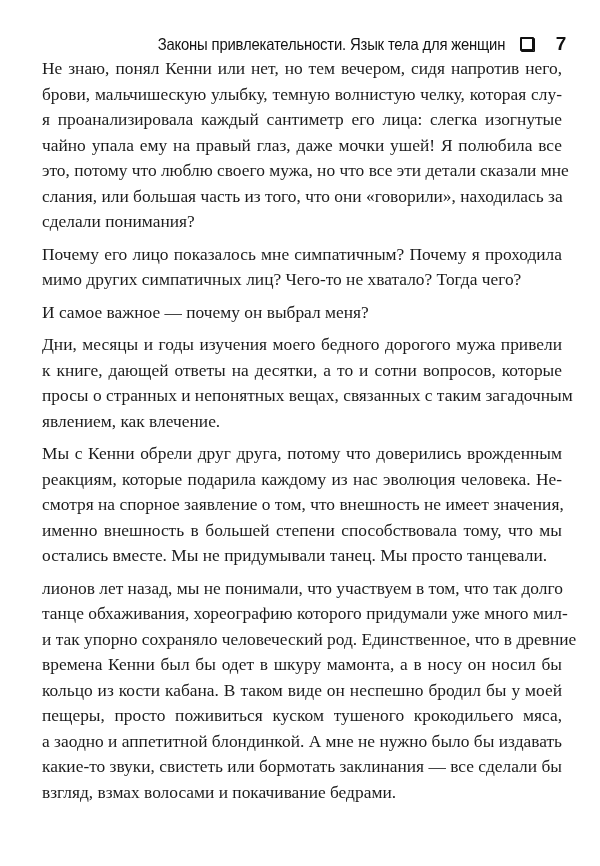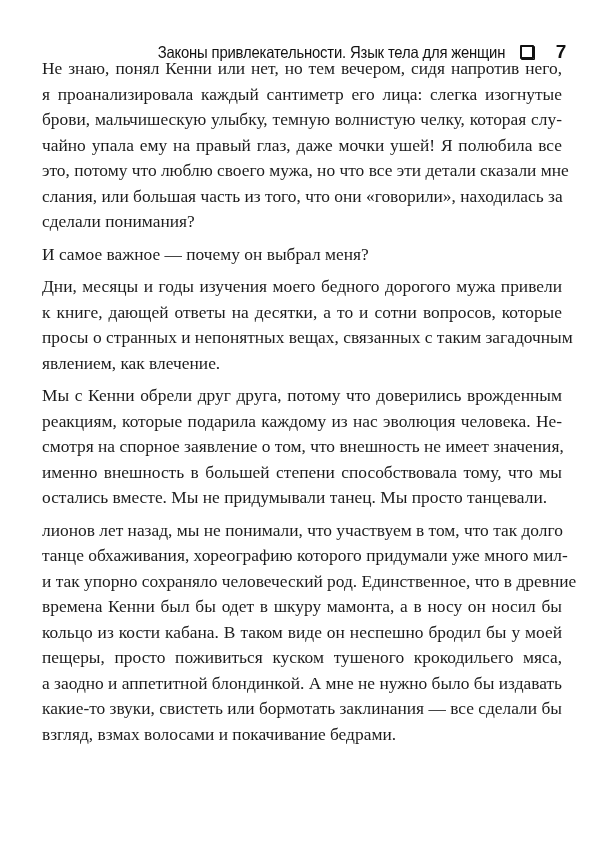--- a/index.html
+++ b/index.html
@@ -9,21 +9,21 @@
     }
     body {
       width: 600px;
       height: 866px;
       position: relative;
       overflow: hidden;
       color: #1a1a1a;
     }
     .running-head {
       position: absolute;
-      top: 40px;
+      top: 32px;
       right: 34px;
       height: 24px;
       display: flex;
       align-items: center;
       font-family: "Liberation Sans", "DejaVu Sans", sans-serif;
       font-size: 16.5px;
       letter-spacing: -0.2px;
       color: #111;
     }
     .running-head .title {
@@ -75,26 +75,30 @@
 
 <div class="running-head">
   <span class="title">Законы привлекательности. Язык тела для женщин</span>
   <span class="box-icon"></span>
   <span class="page-number">7</span>
 </div>
 
 <div class="text-block" id="body">
     <p>
       <span class="line">Не знаю, понял Кенни или нет, но тем вечером, сидя напротив него,</span>
+      <span class="line">брови, мальчишескую улыбку, темную волнистую челку, которая слу-</span>
       <span class="line">я проанализировала каждый сантиметр его лица: слегка изогнутые</span>
-      <span class="line">брови, мальчишескую улыбку, темную волнистую челку, которая слу-</span>
       <span class="line">чайно упала ему на правый глаз, даже мочки ушей! Я полюбила все</span>
       <span class="line">это, потому что люблю своего мужа, но что все эти детали сказали мне</span>
       <span class="line">слания, или большая часть из того, что они «говорили», находилась за</span>
       <span class="line last">сделали понимания?</span>
+    </p>
+    <p>
+      <span class="line">Почему его лицо показалось мне симпатичным? Почему я проходила</span>
+      <span class="line last">мимо других симпатичных лиц? Чего-то не хватало? Тогда чего?</span>
     </p>
     <p>
       <span class="line last">И самое важное — почему он выбрал меня?</span>
     </p>
     <p>
       <span class="line">Дни, месяцы и годы изучения моего бедного дорогого мужа привели</span>
       <span class="line">к книге, дающей ответы на десятки, а то и сотни вопросов, которые</span>
       <span class="line">просы о странных и непонятных вещах, связанных с таким загадочным</span>
       <span class="line last">явлением, как влечение.</span>
     </p>

